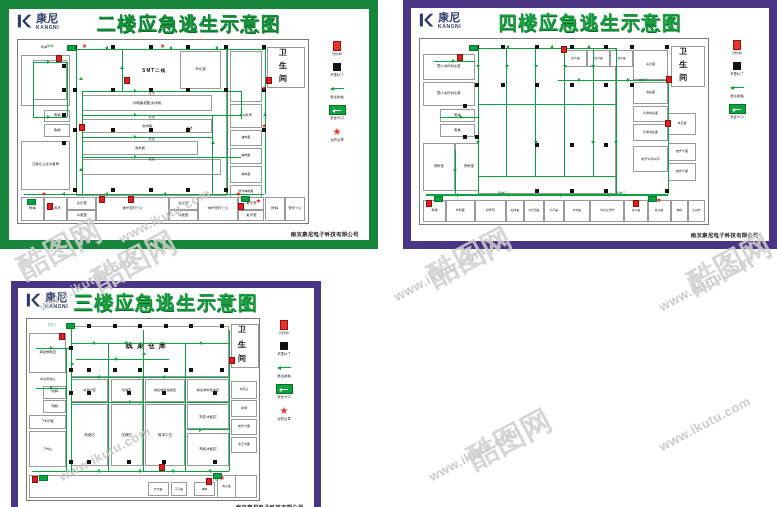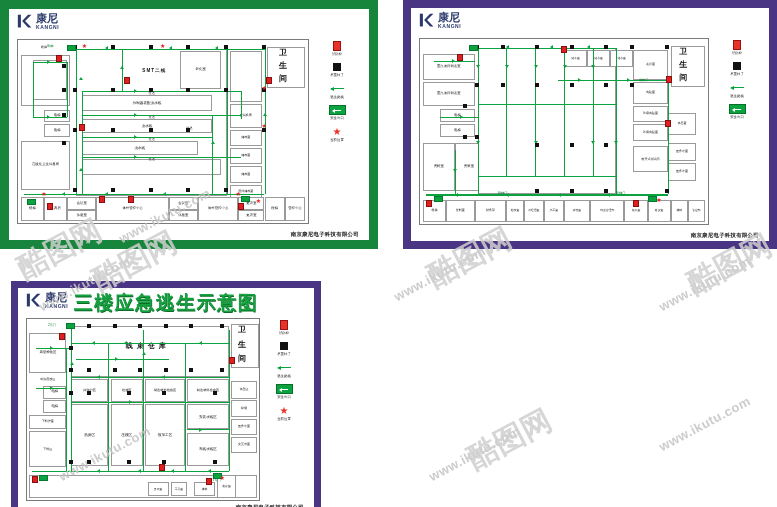--- a/index.html
+++ b/index.html
@@ -112,20 +112,21 @@
       <div class="logo">
         <svg class="ki" viewBox="0 0 20 20">
           <rect x="1" y="2" width="3.6" height="15" fill="#2b3a6b"></rect>
           <path d="M6 9.5 L13 2 L17 2 L9.5 9.5 L17 17 L13 17 Z" fill="#2b3a6b"></path>
         </svg>
         <div class="txtwrap">
           <div class="cn">康尼</div>
           <div class="en">KANGNI</div>
         </div>
       </div>
+      <div class="title">二楼应急逃生示意图</div>
     </div>
 
     <div class="maparea">
       <div class="planwrap">
         <div class="plan">
 
           <div class="rm nb" style="left:1%;top:1%;width:16%;height:6%;font-size:3px;">楼梯</div>
           <div class="lbl g" style="left:10%;top:2%;">电梯</div>
 
           <div class="rm" style="left:1%;top:8%;width:17%;height:28%;"></div>
@@ -310,20 +311,21 @@
       <div class="logo">
         <svg class="ki" viewBox="0 0 20 20">
           <rect x="1" y="2" width="3.6" height="15" fill="#2b3a6b"></rect>
           <path d="M6 9.5 L13 2 L17 2 L9.5 9.5 L17 17 L13 17 Z" fill="#2b3a6b"></path>
         </svg>
         <div class="txtwrap">
           <div class="cn">康尼</div>
           <div class="en">KANGNI</div>
         </div>
       </div>
+      <div class="title">四楼应急逃生示意图</div>
     </div>
 
     <div class="maparea">
       <div class="planwrap">
         <div class="plan">
 
           <div class="rm nb" style="left:1%;top:1%;width:18%;height:6%;font-size:3px;"></div>
           <div class="rm" style="left:1%;top:8%;width:18%;height:14%;">重点项目研发室</div>
           <div class="rm" style="left:1%;top:23%;width:18%;height:13%;">重点项目研发室</div>
           <div class="rm" style="left:7%;top:38%;width:12%;height:7%;">电梯</div>

